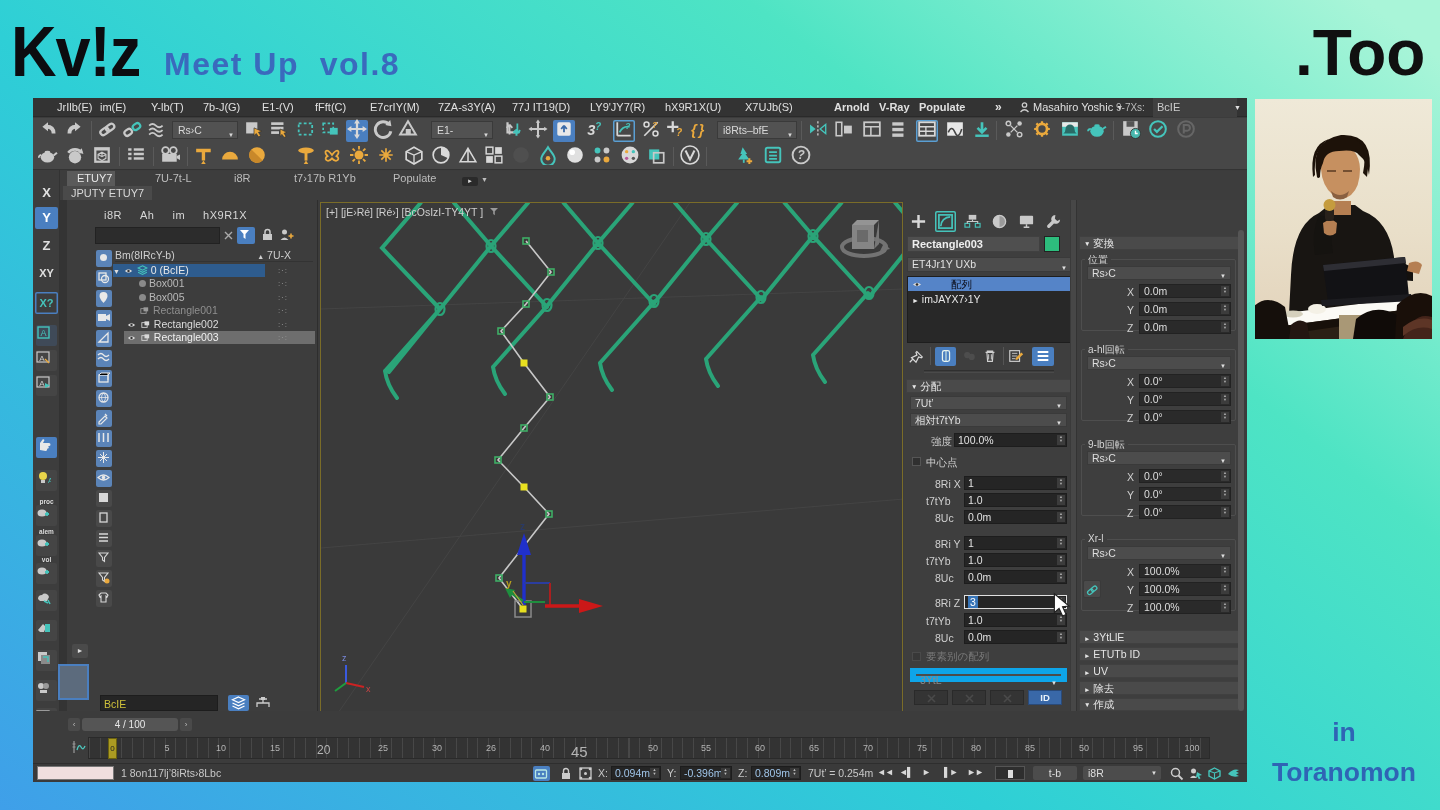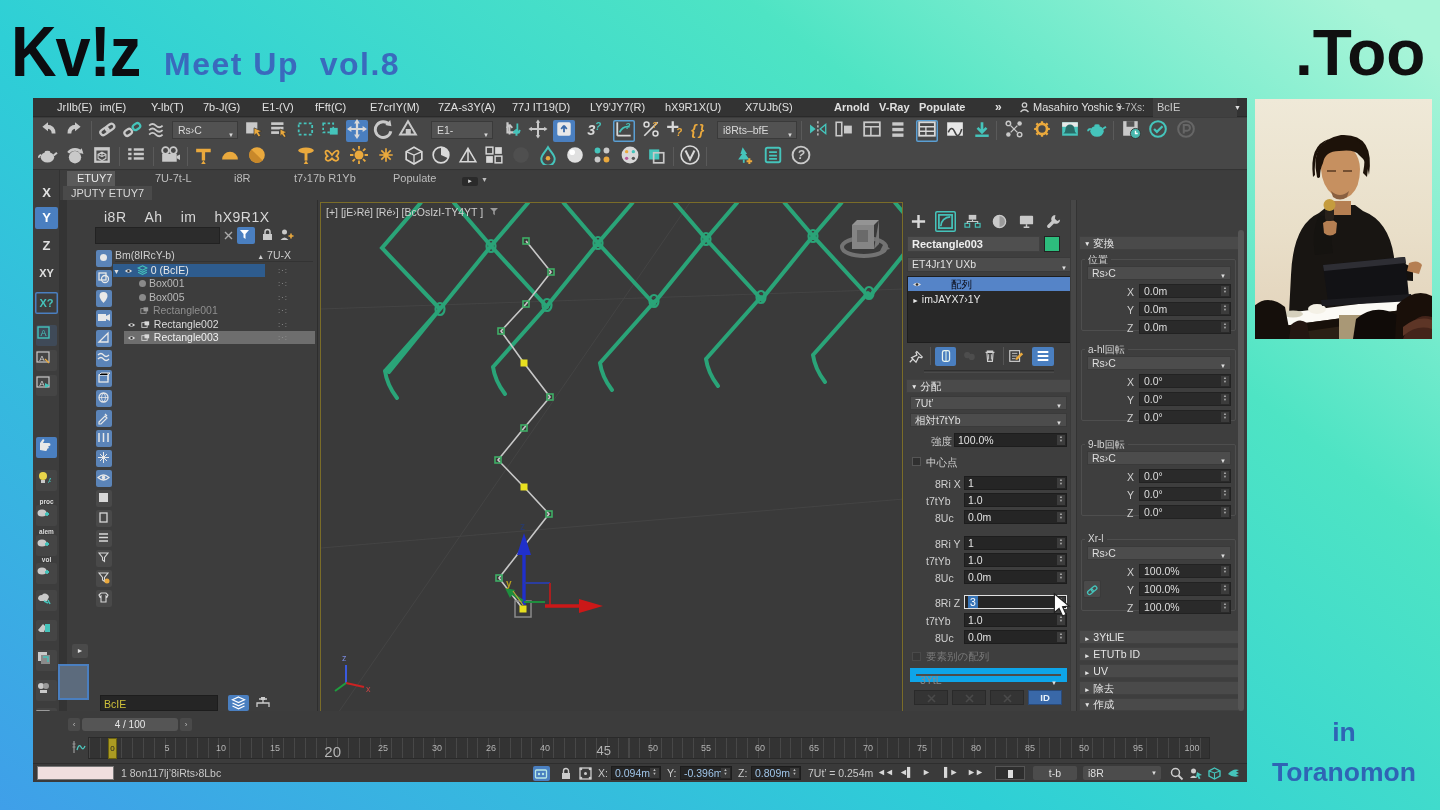--- a/index.html
+++ b/index.html
@@ -44,21 +44,21 @@
   .rtab2 { position:absolute; top:15px; height:14px; line-height:14px; padding:0 8px; background:#4a4a4a; color:#d8d8d8; font-size:11px; }
 
   
   .lstrip { left:0; top:72px; width:27px; height:541px; background:#3d3d3d; border-right:1px solid #333; }
   .lsbtn { position:absolute; left:2px; width:23px; height:22px; text-align:center; line-height:22px; color:#e0e0e0; font-size:13px; font-weight:bold; }
   .lsbtn.sel { background:#4a7fc0; border-radius:2px; color:#fff; }
   .lsq { position:absolute; left:3px; width:21px; height:21px; border-radius:2px; background:#454545; }
 
   
   .sx { left:34px; top:102px; width:251px; height:511px; background:#3d3d3d; border-right:1px solid #2e2e2e; }
-  .sxmenu { position:absolute; top:9px; left:37px; color:#d8d8d8; font-size:14px; letter-spacing:0.5px; }
+  .sxmenu { position:absolute; top:9px; left:37px; color:#d8d8d8; font-size:11px; letter-spacing:0.5px; }
   .sxsearch { position:absolute; top:27px; left:28px; width:125px; height:17px; background:#2c2c2c; border:1px solid #222; }
   .sxbtn { position:absolute; top:27px; width:18px; height:17px; border-radius:2px; }
   .sxcolh { position:absolute; top:49px; left:48px; right:4px; height:13px; color:#cfcfcf; font-size:10.5px; border-bottom:1px solid #333; }
   .sxicol { position:absolute; left:29px; top:50px; width:16px; }
   .sxico { width:16px; height:16.5px; border-radius:2px; background:#5b84b8; margin-bottom:3.5px; position:relative; }
   .sxrows { position:absolute; left:46px; top:64px; right:3px; }
   .sxrow { height:13.4px; font-size:10.5px; color:#b8b8b8; white-space:nowrap; position:relative; }
 
   
   .vp { left:287px; top:104px; width:583px; height:510px; background:#3a3a3a; border:1px solid #7a6c28; }
@@ -893,26 +893,26 @@
       <div style="position:absolute;left:147px;top:7px;width:12px;height:13px;background:#4a4a4a;border-radius:2px;color:#bbb;font-size:8px;line-height:13px;text-align:center">›</div>
       <div style="position:absolute;left:38px;top:28px;width:16px;height:16px"><svg width="16" height="16" viewBox="0 0 16 16">
           <path d="M3 2 v12 M1.5 5 h3 M1.5 8 h3" stroke="#999" stroke-width="1.2"></path>
           <path d="M6 11 q2 -7 4 -3 t4 -1" stroke="#4ec9c0" stroke-width="1.3" fill="none"></path>
         </svg></div>
       <div class="ruler" id="ruler">
         <div style="position:absolute;inset:0;background:repeating-linear-gradient(90deg,#4b4b4b 0 1px,transparent 1px 10.79px);opacity:.85"></div>
         <div style="position:absolute;left:66px;top:5px;width:24px;text-align:center;color:#b4b4b4;font-size:9px">5</div>
         <div style="position:absolute;left:120px;top:5px;width:24px;text-align:center;color:#b4b4b4;font-size:9px">10</div>
         <div style="position:absolute;left:174px;top:5px;width:24px;text-align:center;color:#b4b4b4;font-size:9px">15</div>
-        <div style="position:absolute;left:228px;top:5px;width:24px;text-align:right;color:#b4b4b4;font-size:15px">20</div>
+        <div style="position:absolute;left:228px;top:5px;width:24px;text-align:left;color:#b4b4b4;font-size:12px">20</div>
         <div style="position:absolute;left:282px;top:5px;width:24px;text-align:center;color:#b4b4b4;font-size:9px">25</div>
         <div style="position:absolute;left:336px;top:5px;width:24px;text-align:center;color:#b4b4b4;font-size:9px">30</div>
         <div style="position:absolute;left:390px;top:5px;width:24px;text-align:center;color:#b4b4b4;font-size:9px">26</div>
         <div style="position:absolute;left:444px;top:5px;width:24px;text-align:center;color:#b4b4b4;font-size:9px">40</div>
-        <div style="position:absolute;left:498px;top:5px;width:24px;text-align:right;color:#b4b4b4;font-size:13px">45</div>
+        <div style="position:absolute;left:482px;top:5px;width:24px;text-align:left;color:#b4b4b4;font-size:15px">45</div>
         <div style="position:absolute;left:552px;top:5px;width:24px;text-align:center;color:#b4b4b4;font-size:9px">50</div>
         <div style="position:absolute;left:605px;top:5px;width:24px;text-align:center;color:#b4b4b4;font-size:9px">55</div>
         <div style="position:absolute;left:659px;top:5px;width:24px;text-align:center;color:#b4b4b4;font-size:9px">60</div>
         <div style="position:absolute;left:713px;top:5px;width:24px;text-align:center;color:#b4b4b4;font-size:9px">65</div>
         <div style="position:absolute;left:767px;top:5px;width:24px;text-align:center;color:#b4b4b4;font-size:9px">70</div>
         <div style="position:absolute;left:821px;top:5px;width:24px;text-align:center;color:#b4b4b4;font-size:9px">75</div>
         <div style="position:absolute;left:875px;top:5px;width:24px;text-align:center;color:#b4b4b4;font-size:9px">80</div>
         <div style="position:absolute;left:929px;top:5px;width:24px;text-align:center;color:#b4b4b4;font-size:9px">85</div>
         <div style="position:absolute;left:983px;top:5px;width:24px;text-align:center;color:#b4b4b4;font-size:9px">50</div>
         <div style="position:absolute;left:1037px;top:5px;width:24px;text-align:center;color:#b4b4b4;font-size:9px">95</div>

